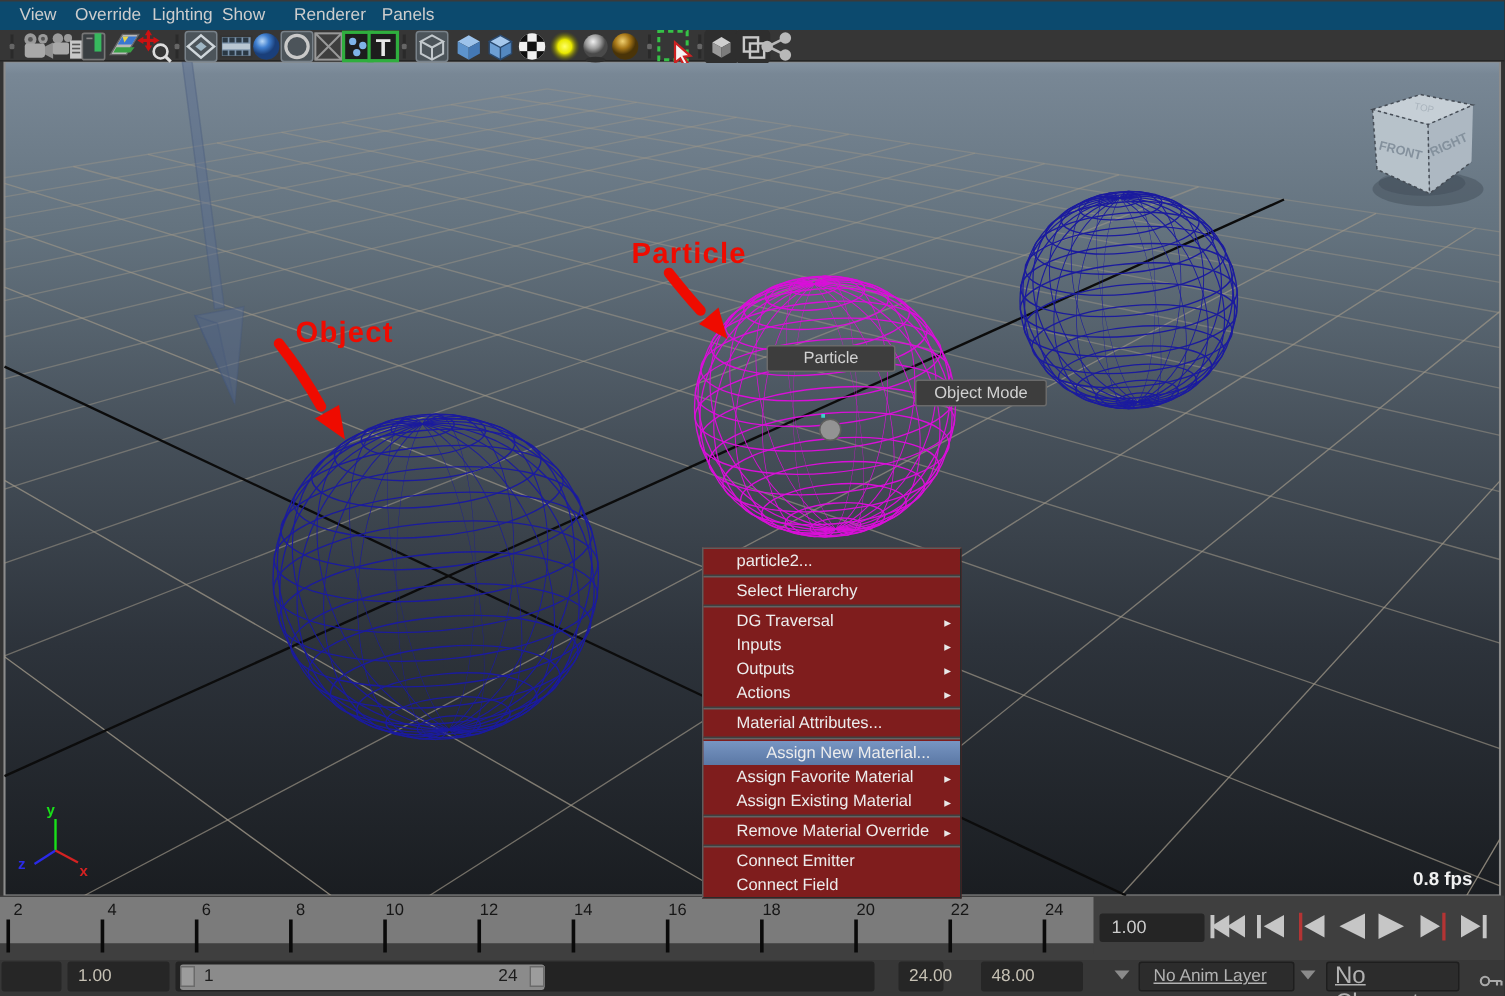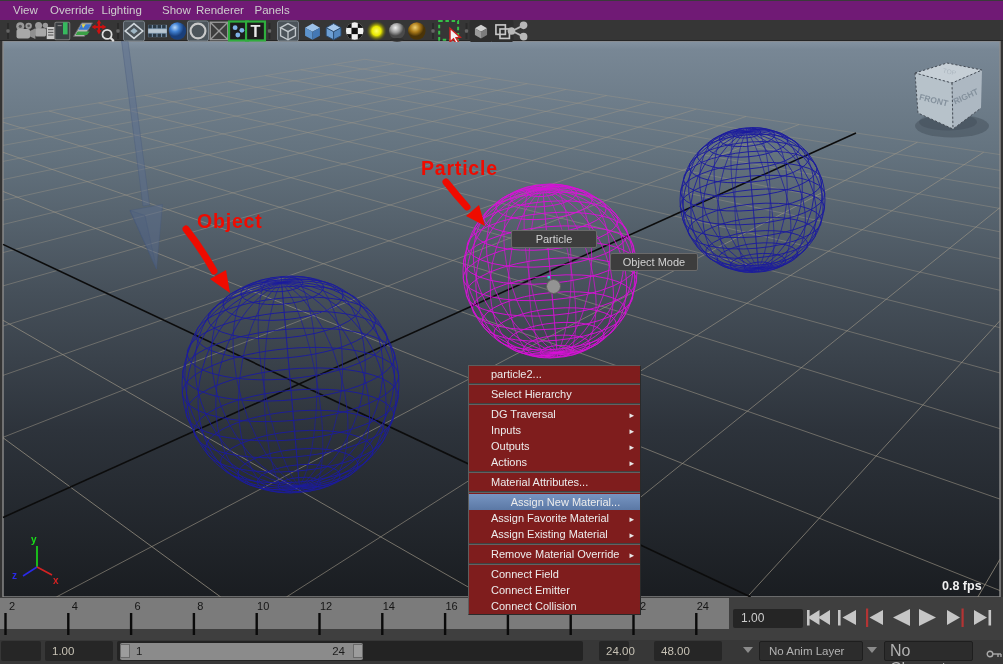--- a/index.html
+++ b/index.html
@@ -1,30 +1,30 @@
 <!DOCTYPE html>
 <html><head><meta charset="utf-8"><style>
 * { margin:0; padding:0; box-sizing:border-box; }
 html,body { width:1003px; height:664px; overflow:hidden; background:#333; font-family:"Liberation Sans",sans-serif; }
 #stage { position:relative; width:1003px; height:664px; background:#333; }
-#menubar { position:absolute; left:0; top:0; width:1003px; height:20px; background:#701a75; color:#cdcdcd; font-size:11.5px; border-top:1px solid #3a3a3a; }
+#menubar { position:absolute; left:0; top:0; width:1003px; height:20px; background:#0c4a6e; color:#cdcdcd; font-size:11.5px; border-top:1px solid #3a3a3a; }
 #menubar span { position:absolute; top:3px; }
 #toolbar { position:absolute; left:0; top:20px; width:1003px; height:21px; background:#363636; border-bottom:1px solid #252525; }
 #tslider { position:absolute; left:0; top:597px; width:1003px; height:43px; background:#3f3f3f; }
 #ruler { position:absolute; left:0; top:1px; width:729px; height:31px; background:#7b7b7b; }
 #rulerext { position:absolute; left:0; top:32px; width:729px; height:7px; background:#3f3f3f; }
 #curtime { position:absolute; left:733px; top:12px; width:70px; height:19px; background:#252525; border-radius:2px; color:#ccc; font-size:12px; line-height:19px; padding-left:8px; }
 #rangebar { position:absolute; left:0; top:640px; width:1003px; height:24px; background:#373737; font-size:11.5px; color:#c6c1b4; }
 .combo2 { font-size:16px; }
 .fld { position:absolute; top:1px; height:20px; background:#262626; border-radius:2px; line-height:20px; padding-left:7px; }
 #rtrack { position:absolute; left:117px; top:1px; width:466px; height:20px; background:#232323; border-radius:2px; }
 #rbar { position:absolute; left:3px; top:1.5px; width:243px; height:17px; background:#8b8b8b; border-radius:2px; color:#1c1c1c; }
 .rh { position:absolute; top:1.5px; width:10px; height:14px; background:#9c9c9c; border:1px solid #6a6a6a; }
 .ddarrow { position:absolute; top:7px; width:0; height:0; border-left:5.5px solid transparent; border-right:5.5px solid transparent; border-top:6px solid #8b8b8b; }
-.combo { position:absolute; top:1px; height:20px; background:#2c2c2c; border:1px solid #1e1e1e; border-radius:2px; line-height:18px; padding-left:9px; color:#b2b2b2; }
+.combo { position:absolute; top:1px; height:20px; background:#2c2c2c; border:1px solid #1e1e1e; border-radius:2px; line-height:18px; padding-left:9px; color:#b2b2b2;text-decoration:underline; }
 #ctxmenu { position:absolute; z-index:50; left:468px; top:365px; width:173px; background:#7f1d1d; border:1px solid #5e5e5e; border-bottom-color:#2a2a2a; border-right-color:#2a2a2a; padding:0 0; }
 .mi { position:relative; height:16px; line-height:16px; color:#ececec; font-size:11px; padding-left:22px; white-space:nowrap; }
 .mi.hl { background:linear-gradient(#7795c2,#5b78a5);text-align:center; }
 .mar { position:absolute; right:6px; top:0.5px; font-size:9px; color:#e8e8e8; }
 .msep { height:2px; margin:1px 0; border-top:1px solid #404040; border-bottom:1px solid #626262; }
 .tip { position:absolute; background:#3d3d3d; border:1px solid #6a6a6a; border-radius:2px; color:#d2d2d2; font-size:11px; text-align:center; }
 </style></head>
 <body>
 <div id="stage">
 <svg width="1003" height="664" viewBox="0 0 1003 664" style="position:absolute;left:0;top:0">
@@ -212,21 +212,21 @@
 <g fill="#ef0b00">
  <polygon points="230,293 210,279 226,270"></polygon>
  <polygon points="485,226 466,216 479,205"></polygon>
 </g>
 <text x="942" y="590" font-family="Liberation Sans, sans-serif" font-size="12.5" font-weight="bold" fill="#f0f0f0">0.8 fps</text>
 </svg>
 <div id="menubar">
  <span style="left:13px">View</span>
       <span style="left:50px">Override</span>
       <span style="left:101.5px">Lighting</span>
- <span style="left:162px">Show</span>
+ <span style="left:148px">Show</span>
       <span style="left:196px">Renderer</span>
       <span style="left:254.5px">Panels</span>
 </div>
 <div id="toolbar">
       <svg width="540" height="22" style="position:absolute;left:0;top:0">
         <g transform="translate(24.6,11)">
           <g transform="scale(1.35)">
             <circle cx="-3.2" cy="-3.5" r="3" fill="#9a9a9a"></circle>
             <circle cx="3" cy="-3.8" r="2.4" fill="#9a9a9a"></circle>
             <rect x="-6" y="-1.5" width="10" height="7" rx="1.5" fill="#a8a8a8"></rect>
@@ -491,23 +491,22 @@
       <div class="mi"><span>Actions</span><span class="mar">▸</span></div>
       <div class="msep"></div>
       <div class="mi"><span>Material Attributes...</span></div>
       <div class="msep"></div>
       <div class="mi hl"><span>Assign New Material...</span></div>
       <div class="mi"><span>Assign Favorite Material</span><span class="mar">▸</span></div>
       <div class="mi"><span>Assign Existing Material</span><span class="mar">▸</span></div>
       <div class="msep"></div>
       <div class="mi"><span>Remove Material Override</span><span class="mar">▸</span></div>
       <div class="msep"></div>
+      <div class="mi"><span>Connect Emitter</span></div>
       <div class="mi"><span>Connect Field</span></div>
-      <div class="mi"><span>Connect Emitter</span></div>
-      <div class="mi"><span>Connect Collision</span></div>
     </div>
 <div id="tslider">
  <div id="ruler"></div>
  <div id="rulerext"></div>
  <svg width="735" height="40" style="position:absolute;left:0;top:1px;z-index:5" font-family="Liberation Sans,sans-serif">
         <line x1="5.5" y1="15" x2="5.5" y2="37" stroke="#0a0a0a" stroke-width="2.4"></line>
         <line x1="68.3" y1="15" x2="68.3" y2="37" stroke="#0a0a0a" stroke-width="2.4"></line>
         <line x1="131.1" y1="15" x2="131.1" y2="37" stroke="#0a0a0a" stroke-width="2.4"></line>
         <line x1="193.9" y1="15" x2="193.9" y2="37" stroke="#0a0a0a" stroke-width="2.4"></line>
         <line x1="256.7" y1="15" x2="256.7" y2="37" stroke="#0a0a0a" stroke-width="2.4"></line>

